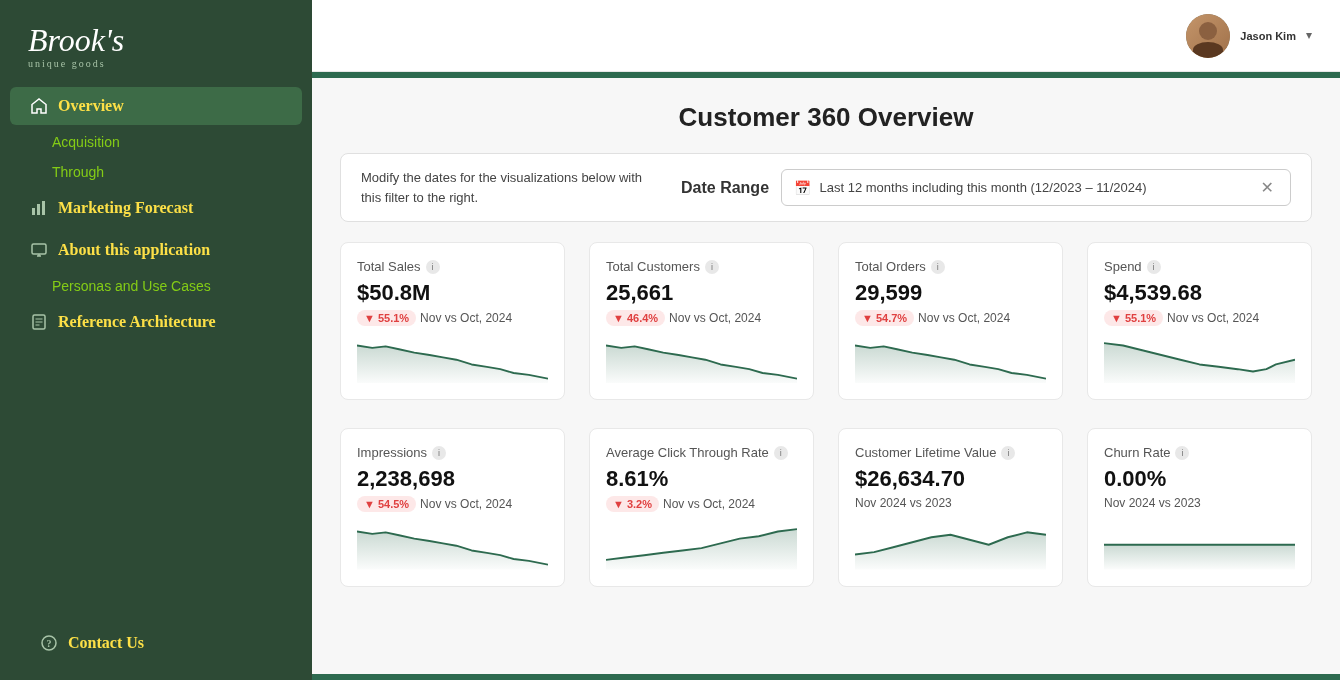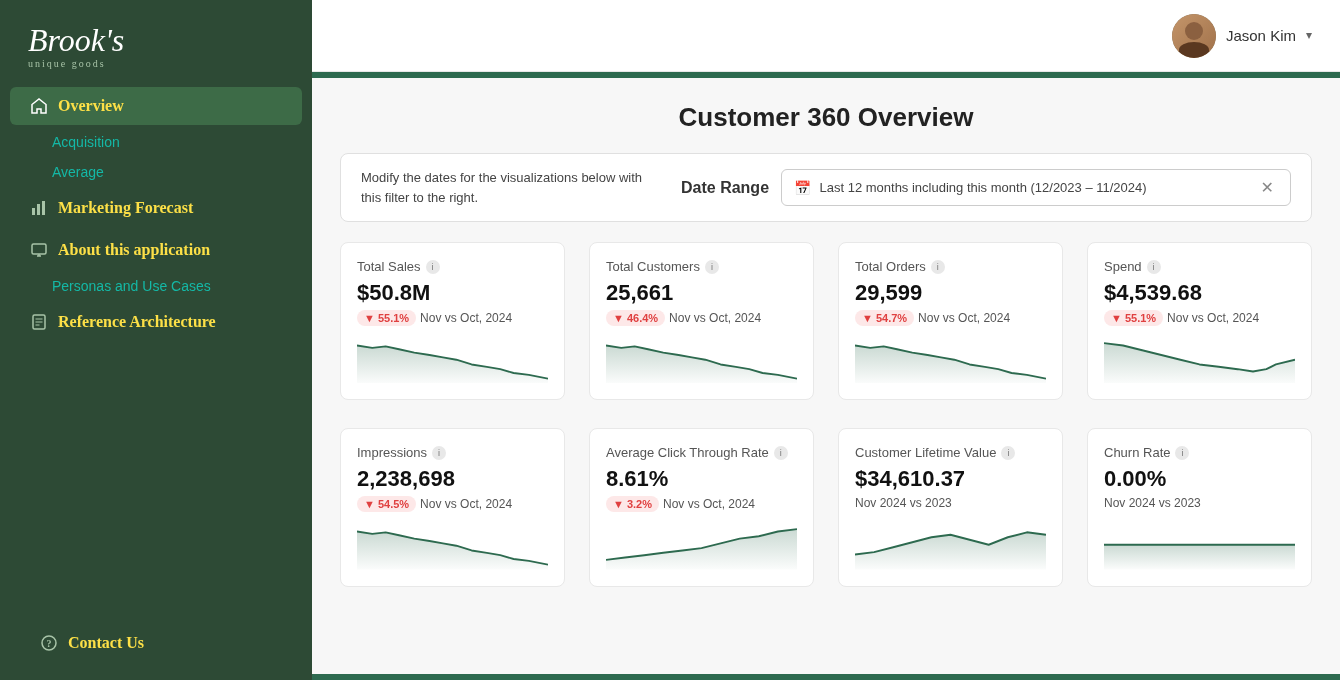--- a/index.html
+++ b/index.html
@@ -46,21 +46,21 @@
       border-radius: 6px;
       margin: 2px 10px;
     }
     .nav-item-main.active {
       background: #3d6b47;
     }
 
     .nav-item-sub {
       padding: 7px 20px 7px 52px;
       font-size: 14px;
-      color: #14b8a6;
+      color: #84cc16;
       cursor: pointer;
       font-family: sans-serif;
     }
 
     .nav-icon {
       width: 18px;
       height: 18px;
       display: flex;
       align-items: center;
       justify-content: center;
@@ -132,22 +132,22 @@
       position: absolute;
       bottom: 0;
       left: 50%;
       transform: translateX(-50%);
       width: 30px;
       height: 16px;
       background: #5a3820;
       border-radius: 50% 50% 0 0;
     }
     .user-name {
-      font-size: 15px;
-      font-weight: 400;
+      font-size: 11px;
+      font-weight: 700;
       color: #333;
       font-family: sans-serif;
     }
     .chevron-down {
       color: #666;
       font-size: 12px;
     }
 
     
     .green-bar {
@@ -322,21 +322,21 @@
 
   <div class="nav-item-main active">
     <span class="nav-icon">
       <svg width="16" height="16" viewBox="0 0 16 16" fill="none">
         <path d="M1 6.5L8 1l7 5.5V15H10v-4H6v4H1V6.5z" stroke="#fff" stroke-width="1.5" fill="none"></path>
       </svg>
     </span>
     <span>Overview</span>
   </div>
   <div class="nav-item-sub">Acquisition</div>
-  <div class="nav-item-sub">Average</div>
+  <div class="nav-item-sub">Through</div>
 
   <div class="nav-item-main">
     <span class="nav-icon">
       <svg width="16" height="16" viewBox="0 0 16 16" fill="none">
         <rect x="1" y="8" width="3" height="7" fill="#a8c4a8"></rect>
         <rect x="6" y="4" width="3" height="11" fill="#a8c4a8"></rect>
         <rect x="11" y="1" width="3" height="14" fill="#a8c4a8"></rect>
       </svg>
     </span>
     <span>Marketing Forecast</span>
@@ -566,21 +566,21 @@
       <path d="M 0.0 40.0 L 22.0 37.5 L 44.0 35.0 L 66.0 32.5 L 88.0 30.0 L 110.0 27.5 L 132.0 22.5 L 154.0 17.5 L 176.0 15.0 L 198.0 10.0 L 220.0 7.5 L 220 50 L 0 50 Z" fill="url(#grad-Average-Click-Through-Rate)"></path>
       <path d="M 0.0 40.0 L 22.0 37.5 L 44.0 35.0 L 66.0 32.5 L 88.0 30.0 L 110.0 27.5 L 132.0 22.5 L 154.0 17.5 L 176.0 15.0 L 198.0 10.0 L 220.0 7.5" fill="none" stroke="#2d6a4f" stroke-width="2" stroke-linejoin="round"></path>
     </svg>
   </div>
         </div>
         <div class="metric-card">
           <div class="metric-title">
             <span>Customer Lifetime Value</span>
     <div class="metric-info-icon">i</div>
           </div>
-          <div class="metric-value">$34,610.37</div>
+          <div class="metric-value">$26,634.70</div>
           <div class="metric-change">
             <span>Nov 2024 vs 2023</span>
           </div>
           <div class="sparkline-container">
     <svg viewBox="0 0 220 50" preserveAspectRatio="none">
       <defs>
         <linearGradient id="grad-Customer-Lifetime-Value" x1="0" y1="0" x2="0" y2="1">
           <stop offset="0%" stop-color="#2d6a4f" stop-opacity="0.25"></stop>
           <stop offset="100%" stop-color="#2d6a4f" stop-opacity="0.02"></stop>
         </linearGradient>

